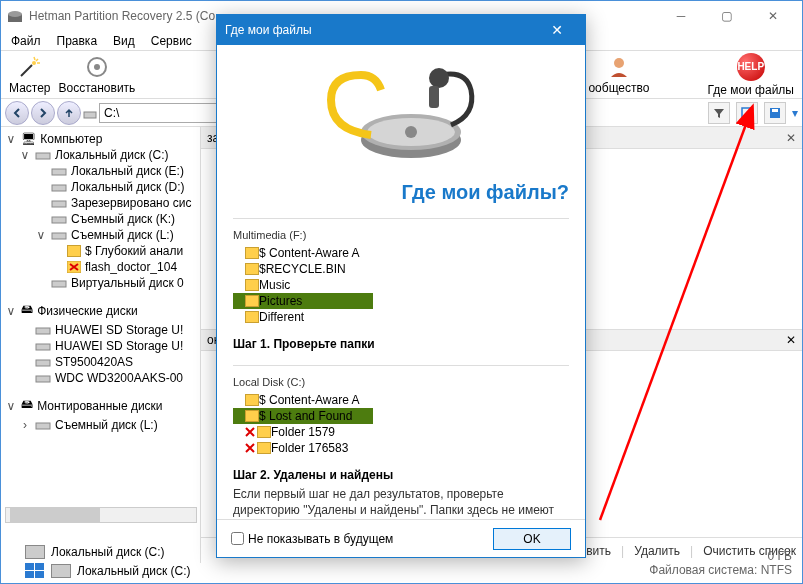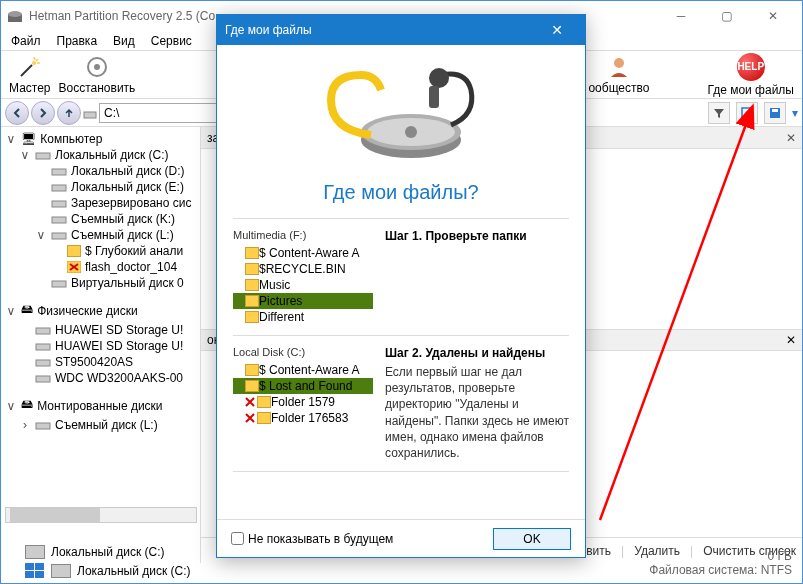--- a/index.html
+++ b/index.html
@@ -55,22 +55,22 @@
 .scroll-dummy { position:absolute; bottom:60px; left:4px; width:192px; height:16px; border:1px solid #ccc; background:#f0f0f0; display:flex;}
 .scroll-dummy .thumb { width:90px; background:#ccc; margin-left:4px;}
 
 
 .dialog { position: absolute; left: 216px; top: 14px; width: 370px; height: 544px; background: #fff; border: 1px solid #1979ca; box-shadow: 0 4px 20px rgba(0,0,0,.3); z-index: 10; display:flex; flex-direction:column;}
 .dlg-title { height: 30px; background: #1979ca; color: #fff; display: flex; align-items: center; padding: 0 8px; font-size: 12px; }
 .dlg-title .ttl { flex: 1; }
 .dlg-title .x { width: 40px; text-align: center; font-size: 14px; }
 .dlg-body { flex:1; padding: 10px 16px 6px; overflow:hidden;}
 .dlg-img { height: 120px; display:flex; align-items:center; justify-content:center;}
-.dlg-heading { text-align:center; color:#1979ca; font-size:20px; padding:6px 0 14px; font-weight:normal;}
-.dlg-section { display:flex; gap:12px; border-top:1px solid #ddd; padding:10px 0;}
+.dlg-heading { text-align:right; color:#1979ca; font-size:20px; padding:6px 0 14px; font-weight:bold;}
+.dlg-section { display:flex; gap:12px; border-top:1px solid #ddd; padding:10px 0;flex-direction:column;}
 .dlg-section.last{ border-bottom:1px solid #ddd;}
 .dlg-left { width: 140px;}
 .dlg-left .lhdr { font-size:11px; color:#333; padding-bottom:4px;}
 .folder-item { display:flex; align-items:center; gap:0; padding:1px 0 1px 12px; font-size:11px;}
 .folder-item.sel { background:#4d7c0f;}
 .folder-ico { width:14px;height:12px; background:#ffcf4b; border:1px solid #caa030;}
 .dlg-right { flex:1; font-size:11px;}
 .dlg-right .step-title { font-weight:bold; padding-bottom:4px;}
 .dlg-right .step-text { color:#333; line-height:1.35;}
 .dlg-footer { height:38px; border-top:1px solid #ddd; display:flex; align-items:center; padding:0 14px; gap:8px;}
@@ -206,28 +206,28 @@
             <span class="drv"><svg viewBox="0 0 16 12">
                 <rect x="1" y="4" width="14" height="6" fill="#ccc" stroke="#888"></rect>
               </svg></span>
             <span>Локальный диск (C:)</span>
           </div>
           <div class="tree-item indent-2">
             <span class="exp"></span>
             <span class="drv"><svg viewBox="0 0 16 12">
                 <rect x="1" y="4" width="14" height="6" fill="#ccc" stroke="#888"></rect>
               </svg></span>
+            <span>Локальный диск (E:)</span>
+          </div>
+          <div class="tree-item indent-2">
+            <span class="exp"></span>
+            <span class="drv"><svg viewBox="0 0 16 12">
+                <rect x="1" y="4" width="14" height="6" fill="#ccc" stroke="#888"></rect>
+              </svg></span>
             <span>Локальный диск (D:)</span>
-          </div>
-          <div class="tree-item indent-2">
-            <span class="exp"></span>
-            <span class="drv"><svg viewBox="0 0 16 12">
-                <rect x="1" y="4" width="14" height="6" fill="#ccc" stroke="#888"></rect>
-              </svg></span>
-            <span>Локальный диск (E:)</span>
           </div>
           <div class="tree-item indent-2">
             <span class="exp"></span>
             <span class="drv"><svg viewBox="0 0 16 12">
                 <rect x="1" y="4" width="14" height="6" fill="#ccc" stroke="#888"></rect>
               </svg></span>
             <span>Зарезервировано сис</span>
           </div>
           <div class="tree-item indent-2">
             <span class="exp"></span>

